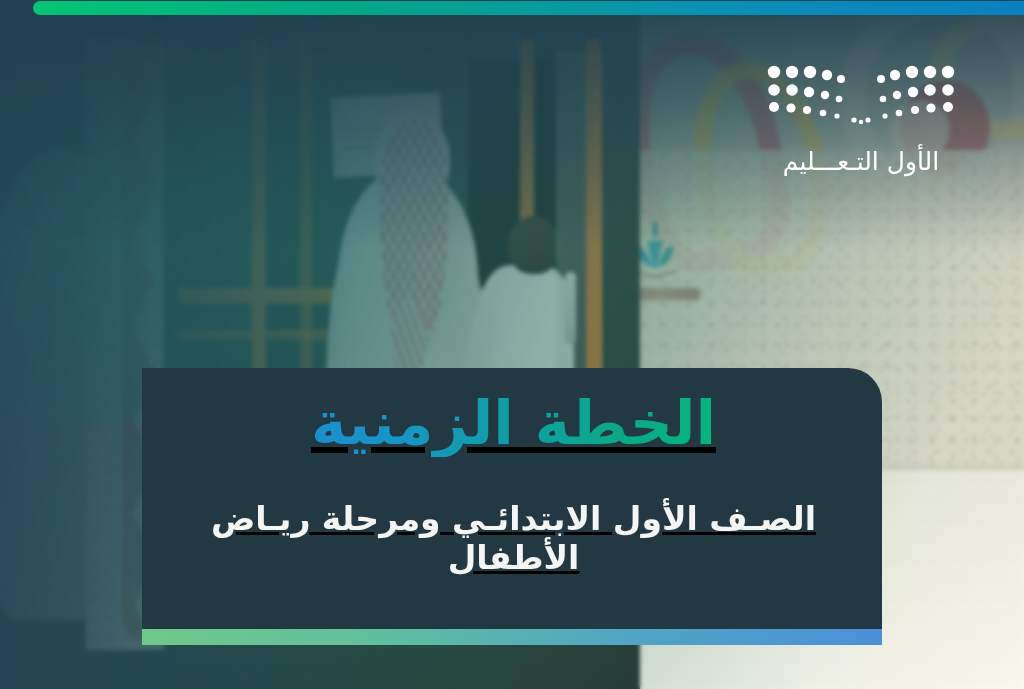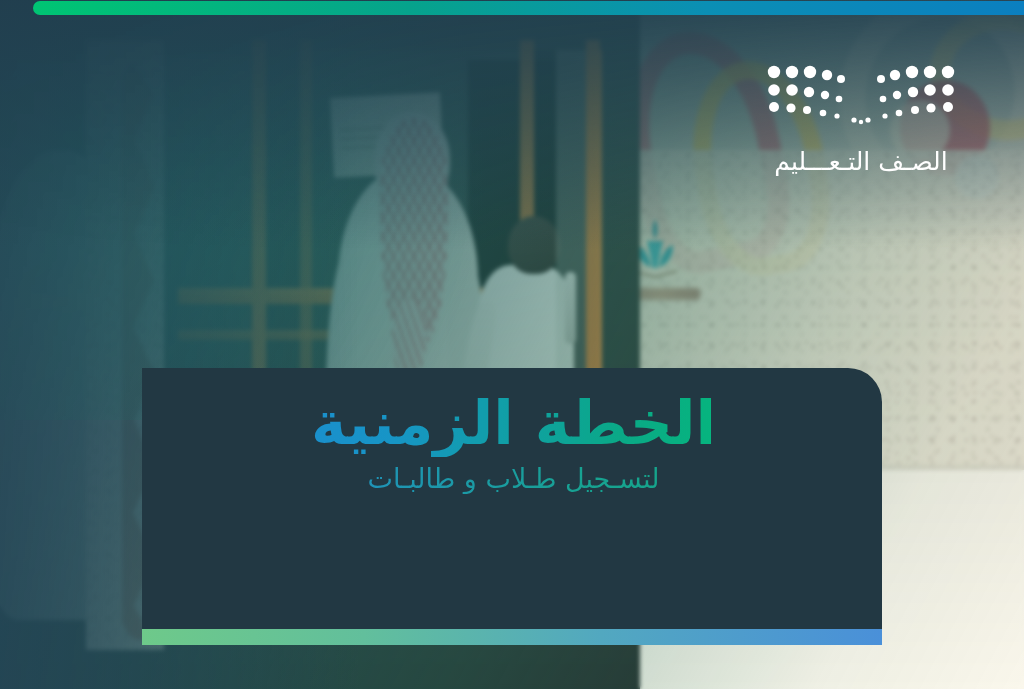--- a/index.html
+++ b/index.html
@@ -265,20 +265,21 @@
     position:absolute; left:142px; top:368px; width:740px; height:277px;
     background:#223843;
     border-radius:0 34px 0 0;
     overflow:hidden;
     display:flex; flex-direction:column;
   }
   .panel-inner{
     flex:1;
     padding:22px 30px 0 33px;
     text-align:center;
+    text-decoration:underline;
   }
   .panel-bottombar{ height:16px; width:100%; }
 
   
   .title-main{
     font-family:"DejaVu Sans", sans-serif;
     font-size:60px;
     font-weight:bold;
     line-height:1.12;
     letter-spacing:-1px;
@@ -460,24 +461,24 @@
         <circle cx="135" cy="32" r="4.2"></circle>
         <circle cx="121" cy="36" r="3.3"></circle>
 
         <circle cx="186" cy="44" r="5.0"></circle>
         <circle cx="169" cy="45" r="4.6"></circle>
         <circle cx="153" cy="47" r="4.0"></circle>
         <circle cx="137" cy="50" r="3.3"></circle>
         <circle cx="123" cy="53" r="2.6"></circle>
       </g>
     </svg>
-    <div class="logo-ar">الصـف التـعـــليم</div>
+    <div class="logo-ar">الأول التـعـــليم</div>
   </div>
 
   <div class="panel" style="background: rgb(34, 56, 67);">
     <div class="panel-inner">
       <div class="title-main">الخطة الزمنية</div>
-      <div class="title-sub">لتسـجيل طـلاب و طالبـات</div>
+      <div class="title-third">الصـف الأول الابتدائـي ومرحلة ريـاض الأطفال</div>
     </div>
     <div class="panel-bottombar" id="panelbar" style="background: linear-gradient(90deg, rgb(110, 201, 138) 0%, rgb(98, 191, 156) 30%, rgb(82, 168, 192) 62%, rgb(74, 144, 217) 100%);"></div>
   </div>
 
 </div>
 
 </body></html>

